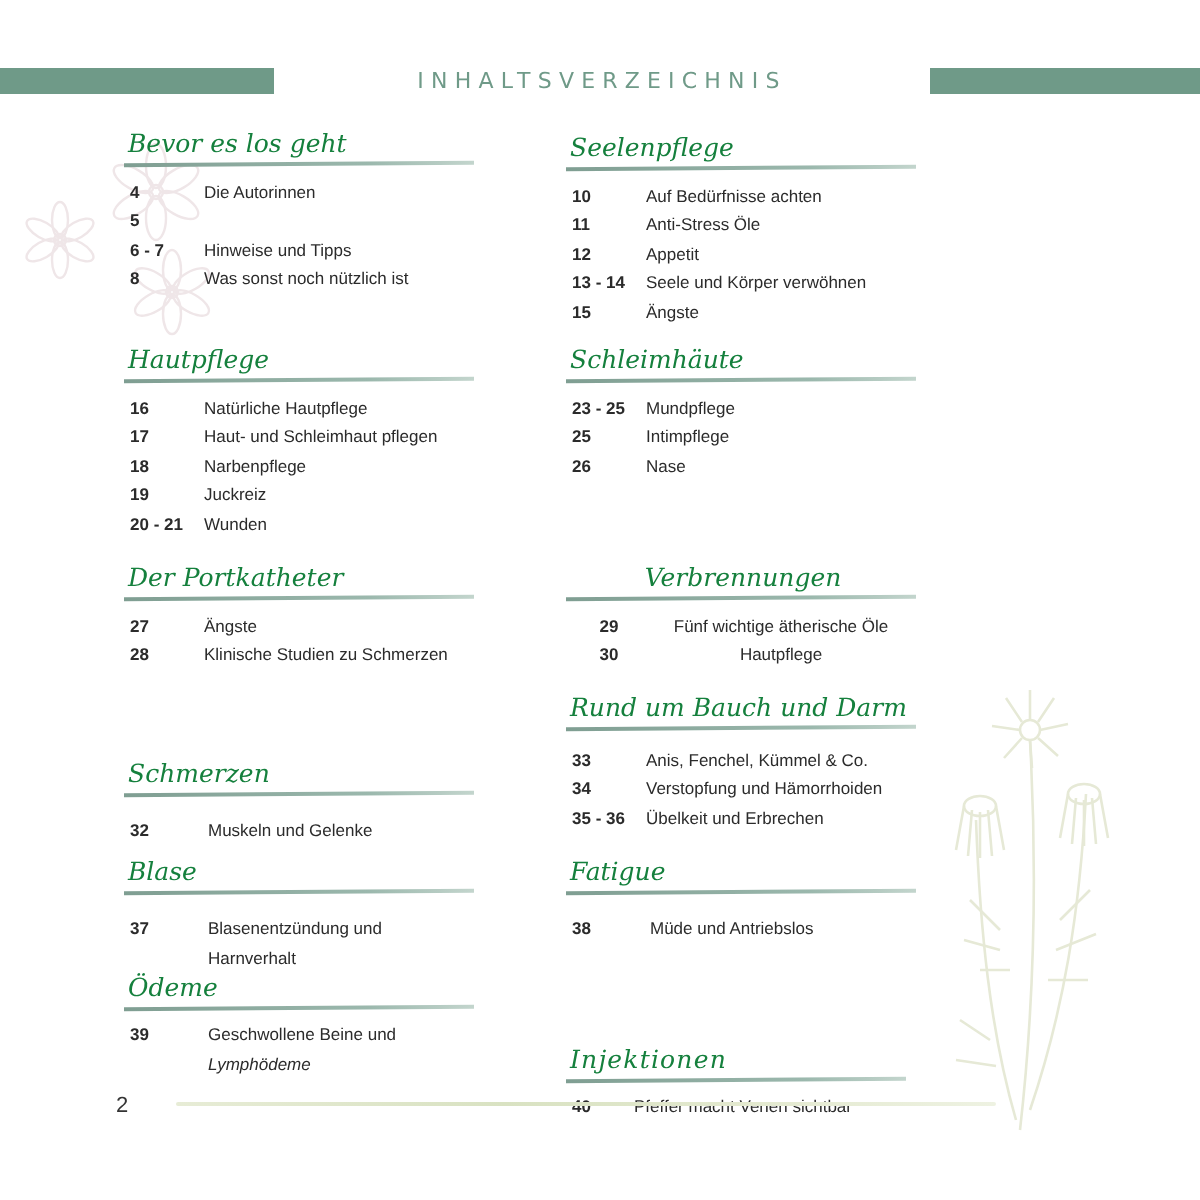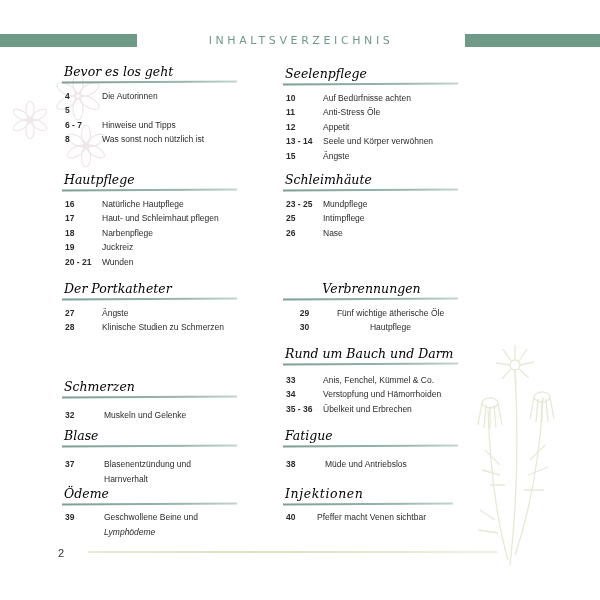--- a/index.html
+++ b/index.html
@@ -2,21 +2,21 @@
 <html><head>
 <meta charset="utf-8">
 <style>
   html, body { margin:0; padding:0; }
   body { width:600px; height:600px; background:#ffffff; position:relative; overflow:hidden; font-family:"Liberation Sans", sans-serif; color:#2b2b2b; }
   .bar { position:absolute; top:34px; height:13px; background:#6f9a88; }
   .bar.left { left:0; width:137px; }
   .bar.right { left:465px; width:135px; }
   .page-title { position:absolute; top:34px; left:137px; width:328px; text-align:center; font-size:11px; letter-spacing:3.6px; color:#6f9a88; font-family:"DejaVu Sans", sans-serif; line-height:13px; }
   .section { position:absolute; width:190px; }
-  .sec-head { font-family:"DejaVu Serif", serif; font-style:italic; font-size:12.5px; color:#000000; line-height:15px; padding-left:2px; }
+  .sec-head { font-family:"DejaVu Serif", serif; font-style:italic; font-size:12.5px; color:#15803d; line-height:15px; padding-left:2px; }
   .sec-rule { height:1.5px; background:linear-gradient(to right, #7f9e92, #9bb8ad 70%, #c3d5cd); margin:2px 0 6px 0; transform:rotate(-0.4deg); }
   .entry { display:flex; font-size:8.5px; line-height:14.5px; }
   .entry .pg { width:37px; font-weight:bold; flex-shrink:0; padding-left:3px; }
   .entry .tt { flex:1; }
   .page-num { position:absolute; left:58px; top:547px; font-size:11px; color:#333; }
   .bottom-line { position:absolute; left:88px; top:551px; width:410px; height:2px; background:linear-gradient(to right, #e7ecd6, #d9e2c2 40%, #e3e9cf 70%, #eef2e2); border-radius:1px; }
   .deco { position:absolute; }
 </style>
 </head>
 <body>
@@ -248,21 +248,21 @@
 <div class="section" style="left:283px;top:428px;width:175px;">
   <div class="sec-head">Fatigue</div>
   <div class="sec-rule" style="margin-bottom:10px;"></div>
   <div class="entry">
       <span class="pg" style="width:39px;">38</span>
       <span class="tt">Müde und Antriebslos</span>
     </div>
 </div>
 
 <div class="section" style="left:283px;top:486px;width:170px;">
-  <div class="sec-head" style="letter-spacing:0.6px;">Injektionen</div>
+  <div class="sec-head" style="letter-spacing:0.6px;margin-top:36px;">Injektionen</div>
   <div class="sec-rule" style="margin-bottom:5px;"></div>
   <div class="entry">
       <span class="pg" style="width:31px;">40</span>
       <span class="tt">Pfeffer macht Venen sichtbar</span>
     </div>
 </div>
 
 <div class="page-num">2</div>
 <div class="bottom-line"></div>
 

